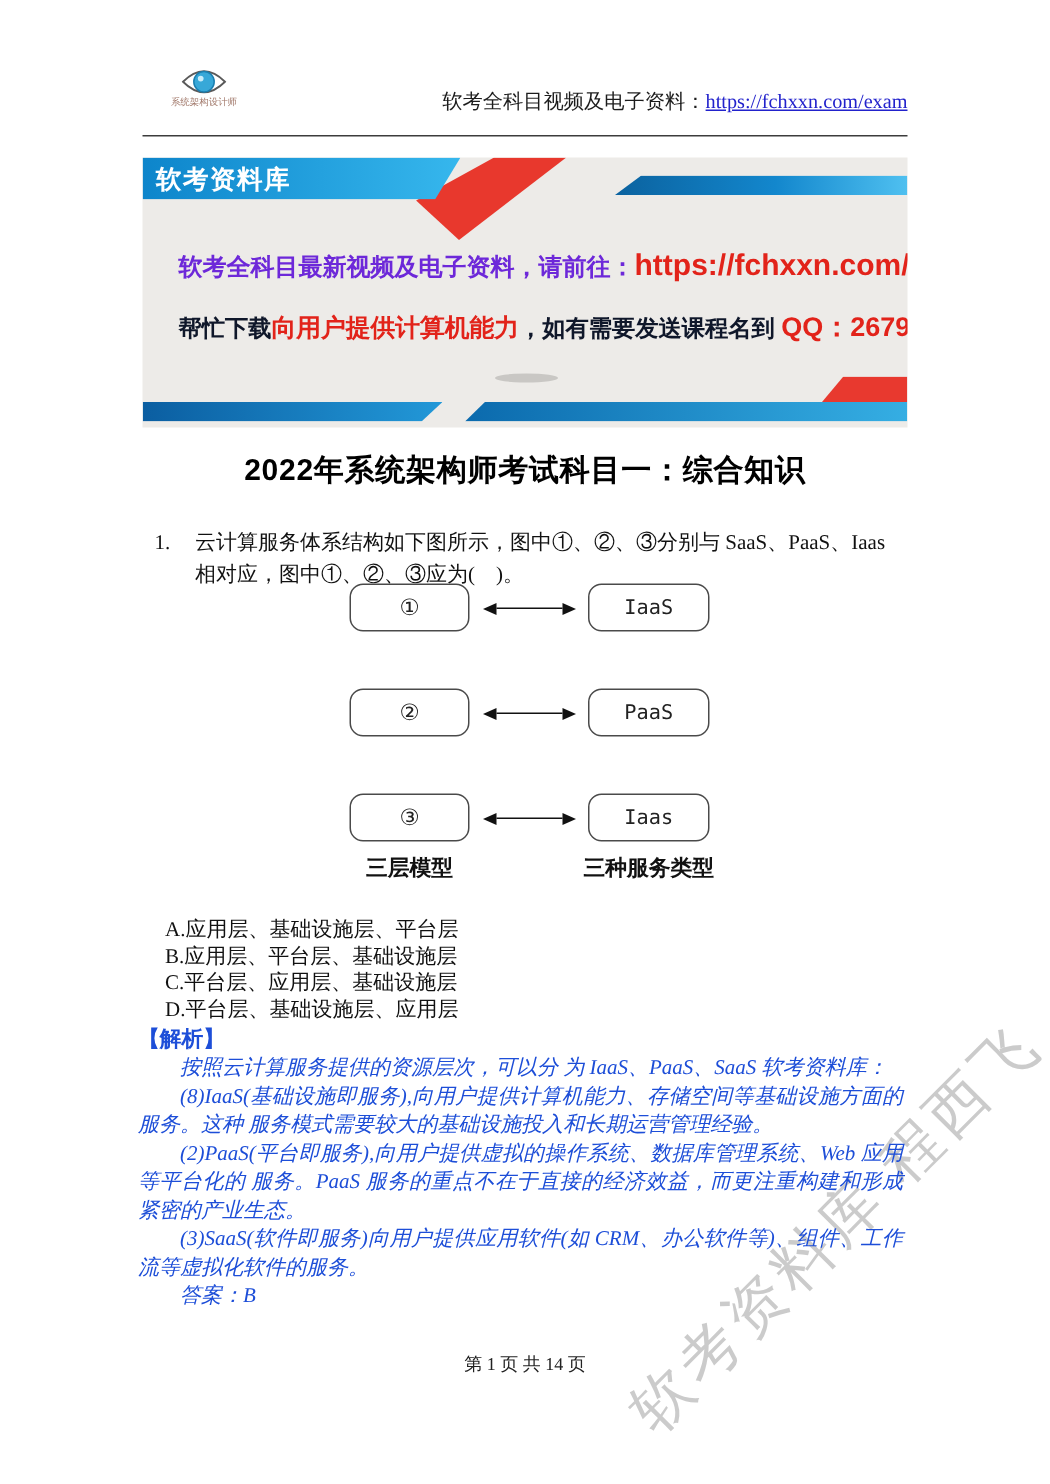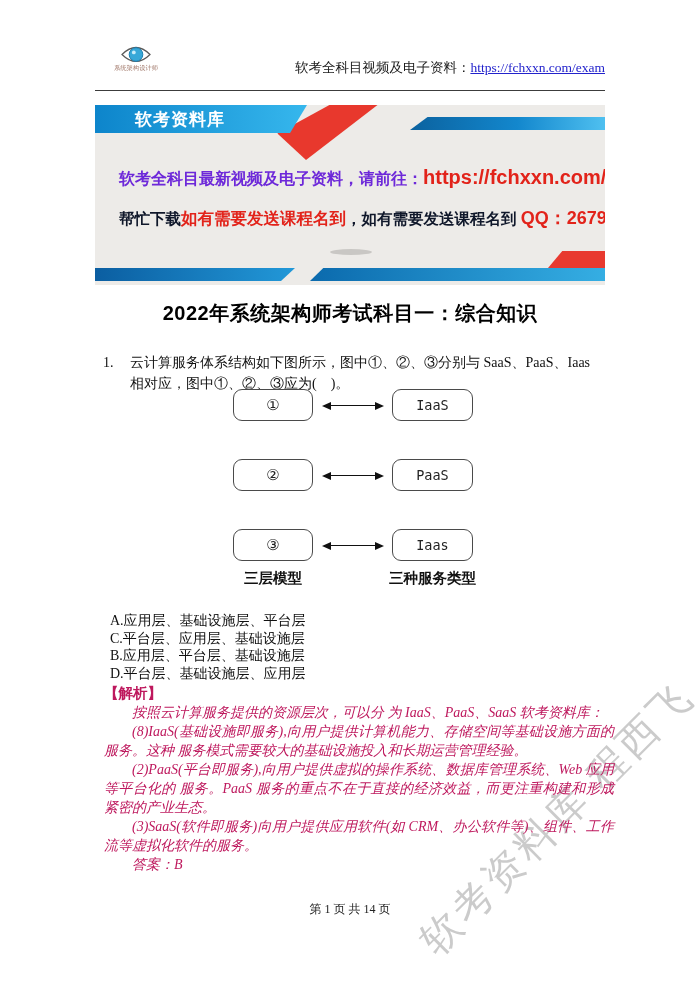--- a/index.html
+++ b/index.html
@@ -17,21 +17,21 @@
   .header-info a { color:#2222cc; text-decoration:underline; }
   .header-rule { position:absolute; left:95px; width:510px; top:90px; border-top:1.6px solid #3c3c3c; }
 
   
   .banner { position:absolute; left:95px; top:105px; width:510px; height:180px;
             background:#edebe8; overflow:hidden; }
   .ribbon { position:absolute; left:0; top:0; width:212px; height:28px;
             background:linear-gradient(90deg,#0d85cb,#36b7ed);
             clip-path:polygon(0 0,100% 0,92% 100%,0 100%);
             display:flex; align-items:center; }
-  .ribbon span { padding-left:40px; color:#fff; font-weight:bold; font-size:17px;
+  .ribbon span { padding-left:9px; color:#fff; font-weight:bold; font-size:17px;
                  font-family:"Liberation Sans",sans-serif; letter-spacing:1px; }
   .ribbon-fold { position:absolute; left:172px; top:0; width:130px; height:55px;
                  background:#e8382d;
                  clip-path:polygon(48% 0,85% 0,30% 100%,8% 52%); }
   .stripe-tr { position:absolute; right:0; top:12px; width:195px; height:13px;
                background:linear-gradient(90deg,#0b629f,#1387cd 55%,#4fc0f0);
                clip-path:polygon(9% 0,100% 0,100% 100%,0 100%); }
   .b-line1 { position:absolute; left:24px; top:61px; white-space:nowrap; }
   .b-line1 .dark { font-family:"Liberation Sans",sans-serif; font-size:16px; font-weight:600; color:#6d28d9; }
   .b-line1 .red-url { font-family:"Liberation Sans",sans-serif; font-size:20px; font-weight:bold; color:#e2231a; }
@@ -75,21 +75,21 @@
           border-left:9px solid #111; }
   .shaft { flex:1; height:1.7px; background:#111; }
   .cap-left, .cap-right { position:absolute; top:183px; text-align:center; font-weight:bold;
                           font-size:14.5px; color:#111; font-family:"Liberation Sans",sans-serif; }
   .cap-left { left:138px; width:80px; }
   .cap-right { left:290px; width:95px; }
 
   .options { position:absolute; left:110px; top:612px; width:480px;
              font-size:14px; line-height:17.6px; color:#111; }
 
-  .analysis { position:absolute; left:104px; top:684px; width:510px; color:#be185d; }
+  .analysis { position:absolute; left:92px; top:684px; width:510px; color:#1d4ed8; }
   .a-label { font-size:14.5px; font-weight:bold; line-height:19px; }
   .a-p { margin:0; font-size:14px; line-height:19px; font-style:italic;
          text-indent:28px; text-align:justify; }
   .a-answer { margin:0; font-size:14px; line-height:19px; font-style:italic; text-indent:28px; }
 
   .watermark { position:absolute; left:408px; top:928px; transform:rotate(-45deg);
                transform-origin:0 0; font-size:40px; letter-spacing:4px;
                color:rgba(125,125,125,0.40); white-space:nowrap; pointer-events:none; }
 
   .footer { position:absolute; top:901px; left:0; width:100%; text-align:center;
@@ -118,21 +118,21 @@
   <div class="banner">
     <div class="ribbon-fold"></div>
     <div class="ribbon">
       <span>软考资料库</span>
     </div>
     <div class="stripe-tr"></div>
     <div class="b-line1">
       <span class="dark">软考全科目最新视频及电子资料，请前往：</span><span class="red-url">https://fchxxn.com/exam</span>
     </div>
     <div class="b-line2">
-      <span class="dark">帮忙下载</span><span class="red-hl">如有需要发送课程名到</span><span class="dark">，如有需要发送课程名到 </span><span class="red-qq">QQ：2679450097</span>
+      <span class="dark">帮忙下载</span><span class="red-hl">向用户提供计算机能力</span><span class="dark">，如有需要发送课程名到 </span><span class="red-qq">QQ：2679450097</span>
     </div>
     <div class="b-ellipse"></div>
     <div class="stripe-bl"></div>
     <div class="stripe-br"></div>
     <div class="red-par"></div>
   </div>
 
   <div class="doc-title">2022年系统架构师考试科目一：综合知识</div>
 
   <div class="question">
@@ -167,22 +167,22 @@
           <span class="ah-r"></span>
         </div>
       <div class="rbox">Iaas</div>
     </div>
     <div class="cap-left">三层模型</div>
     <div class="cap-right">三种服务类型</div>
   </div>
 
   <div class="options">
     <div>A.应用层、基础设施层、平台层</div>
+    <div>B.应用层、平台层、基础设施层</div>
     <div>C.平台层、应用层、基础设施层</div>
-    <div>B.应用层、平台层、基础设施层</div>
     <div>D.平台层、基础设施层、应用层</div>
   </div>
 
   <div class="analysis">
     <div class="a-label">【解析】</div>
     <p class="a-p">按照云计算服务提供的资源层次，可以分 为 IaaS、PaaS、SaaS 软考资料库：</p>
     <p class="a-p">(8)IaaS(基础设施即服务),向用户提供计算机能力、存储空间等基础设施方面的服务。这种 服务模式需要较大的基础设施投入和长期运营管理经验。</p>
     <p class="a-p">(2)PaaS(平台即服务),向用户提供虚拟的操作系统、数据库管理系统、Web 应用等平台化的 服务。PaaS 服务的重点不在于直接的经济效益，而更注重构建和形成紧密的产业生态。</p>
     <p class="a-p">(3)SaaS(软件即服务)向用户提供应用软件(如 CRM、办公软件等)、组件、工作流等虚拟化软件的服务。</p>
     <p class="a-answer">答案：B</p>

